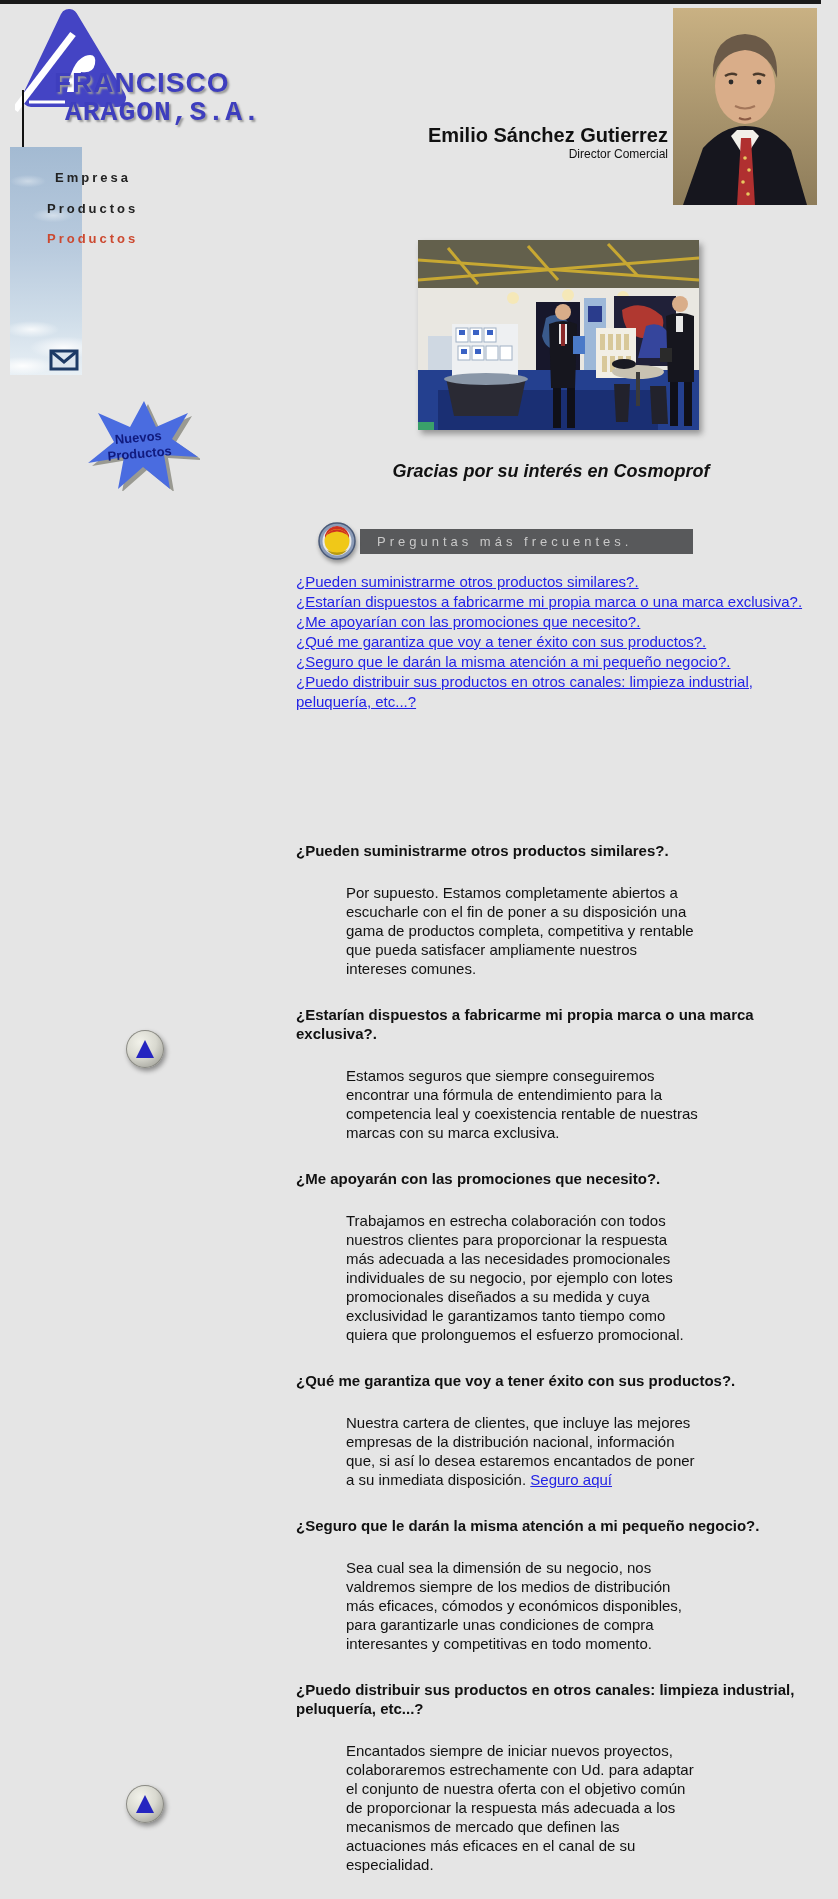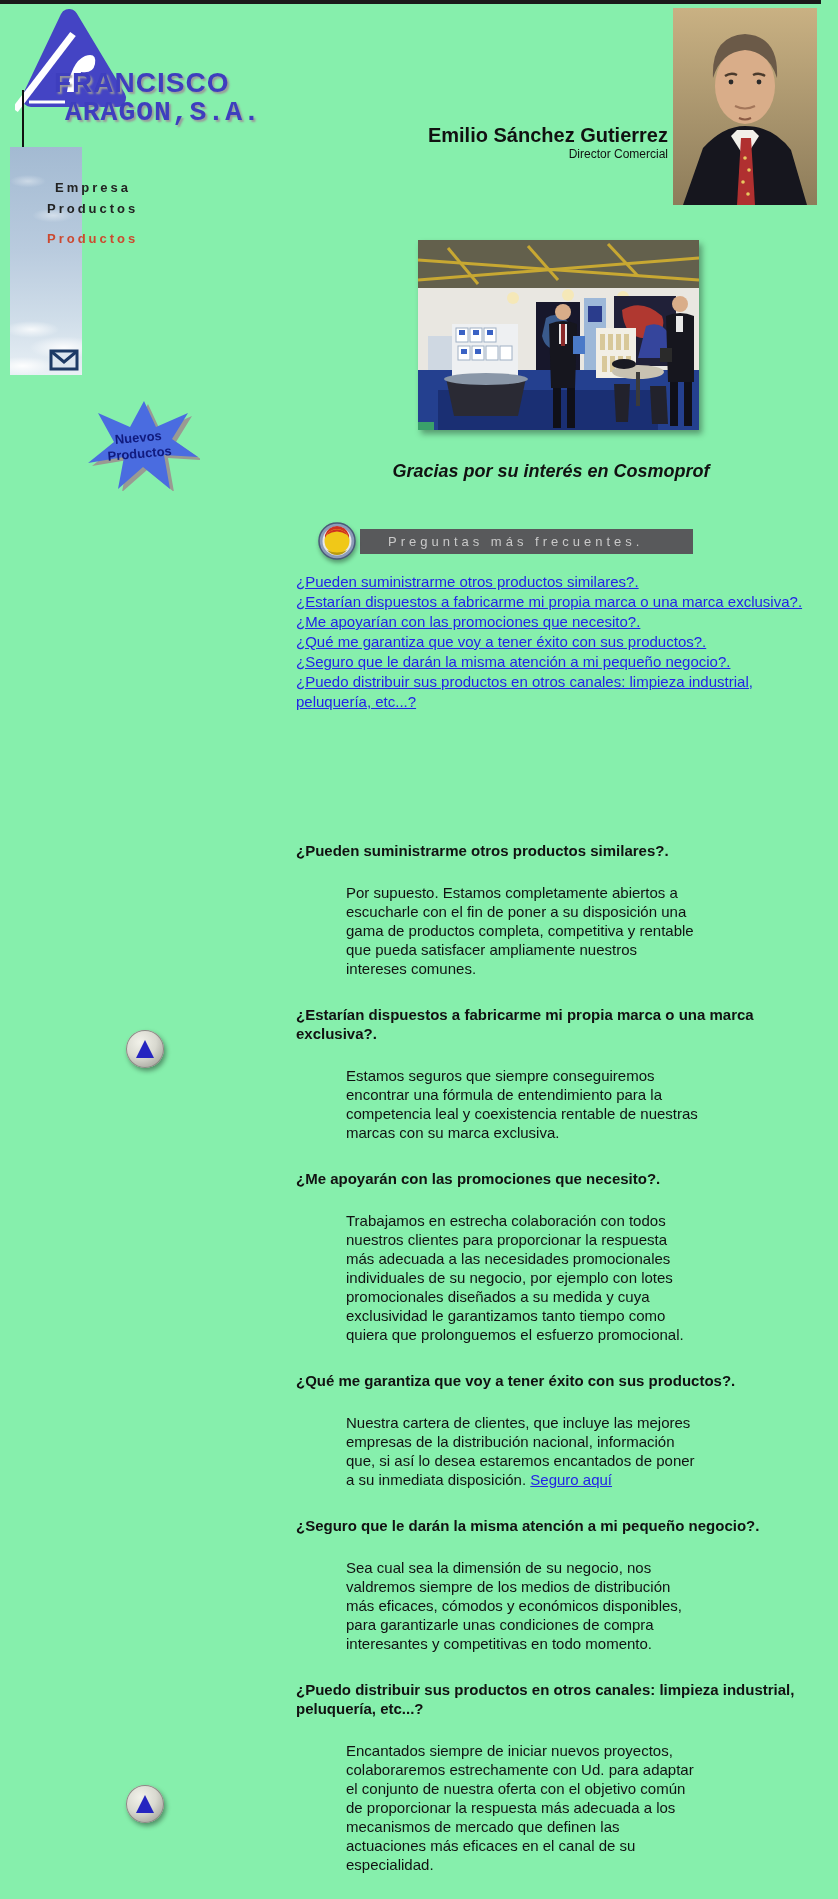--- a/index.html
+++ b/index.html
@@ -1,18 +1,18 @@
 <!DOCTYPE html>
 <html><head>
 <meta charset="utf-8">
 <style>
   * { margin:0; padding:0; box-sizing:border-box; }
   html,body { background:#ffffff; }
   body { font-family:"Liberation Sans", sans-serif; }
-  #page { position:relative; width:838px; height:1899px; background:#86efac; overflow:hidden; margin:0 auto; }
+  #page { position:relative; width:838px; height:1899px; background:#e5e5e5; overflow:hidden; margin:0 auto; }
 
   
   .top-rule { position:absolute; left:0; top:0; width:821px; height:4px; background:#1a1a1a; }
 
   
   .logo { position:absolute; left:10px; top:4px; width:230px; height:140px; cursor:pointer; }
   .logo-mark { position:absolute; left:5px; top:2px; }
   .logo-text { position:absolute; left:33px; top:64px; color:#3e3ebe; font-weight:bold; line-height:30px;
                text-shadow:2px 2px 2px #9a9a9a; white-space:nowrap; }
   .logo-text .l1 { font-size:28px; letter-spacing:1px; display:block; margin-left:11px; }
@@ -53,21 +53,21 @@
   
   .booth { position:absolute; left:418px; top:240px; width:281px; height:190px;
            box-shadow:3px 4px 6px rgba(0,0,0,.35); }
 
   
   .heading { position:absolute; left:320px; top:461px; width:462px; text-align:center;
              font-size:18px; font-weight:bold; font-style:italic; color:#111; }
 
   
   .banner-bar { position:absolute; left:360px; top:529px; width:333px; height:25px; background:#58595b;
-                color:#c9c9c9; font-size:13px; letter-spacing:4px; line-height:25px; padding-left:28px; }
+                color:#c9c9c9; font-size:13px; letter-spacing:4px; line-height:25px; padding-left:17px; }
   .banner-icon { position:absolute; left:318px; top:522px; width:38px; height:38px;
                  filter:drop-shadow(1px 3px 2px rgba(0,0,0,.35)); }
 
   
   .faq-links { position:absolute; left:296px; top:572px; width:508px; font-size:15px; line-height:20px; }
   .faq-links a { color:#2323e6; text-decoration:underline; cursor:pointer; }
 
   
   .sections { position:absolute; left:296px; top:841px; width:514px; color:#111; }
   .q { font-size:15px; font-weight:bold; line-height:19px; margin:0 0 23px 0; }
@@ -102,21 +102,21 @@
     </div>
   </div>
 
   <div class="vline"></div>
   <div class="tick" style="top:176px;"></div>
   <div class="tick" style="top:207px;"></div>
   <div class="tick" style="top:237px;"></div>
 
   <div class="sky"></div>
 
-  <div class="nav-item" style="top:180px;padding-left:8px;">Empresa</div>
+  <div class="nav-item" style="top:170px;padding-left:8px;">Empresa</div>
   <div class="nav-item" style="top:201px;">Productos</div>
   <div class="nav-item noticias" style="top:231px;">Productos</div>
 
   <div class="mail-btn">
     <svg width="31" height="27" viewBox="0 0 31 27">
       <rect x="2" y="6" width="26" height="18" fill="#dde6f0" stroke="#1d3a66" stroke-width="3"></rect>
       <path d="M3,7 L15,17 L27,7" fill="none" stroke="#1d3a66" stroke-width="3"></path>
     </svg>
   </div>
 

